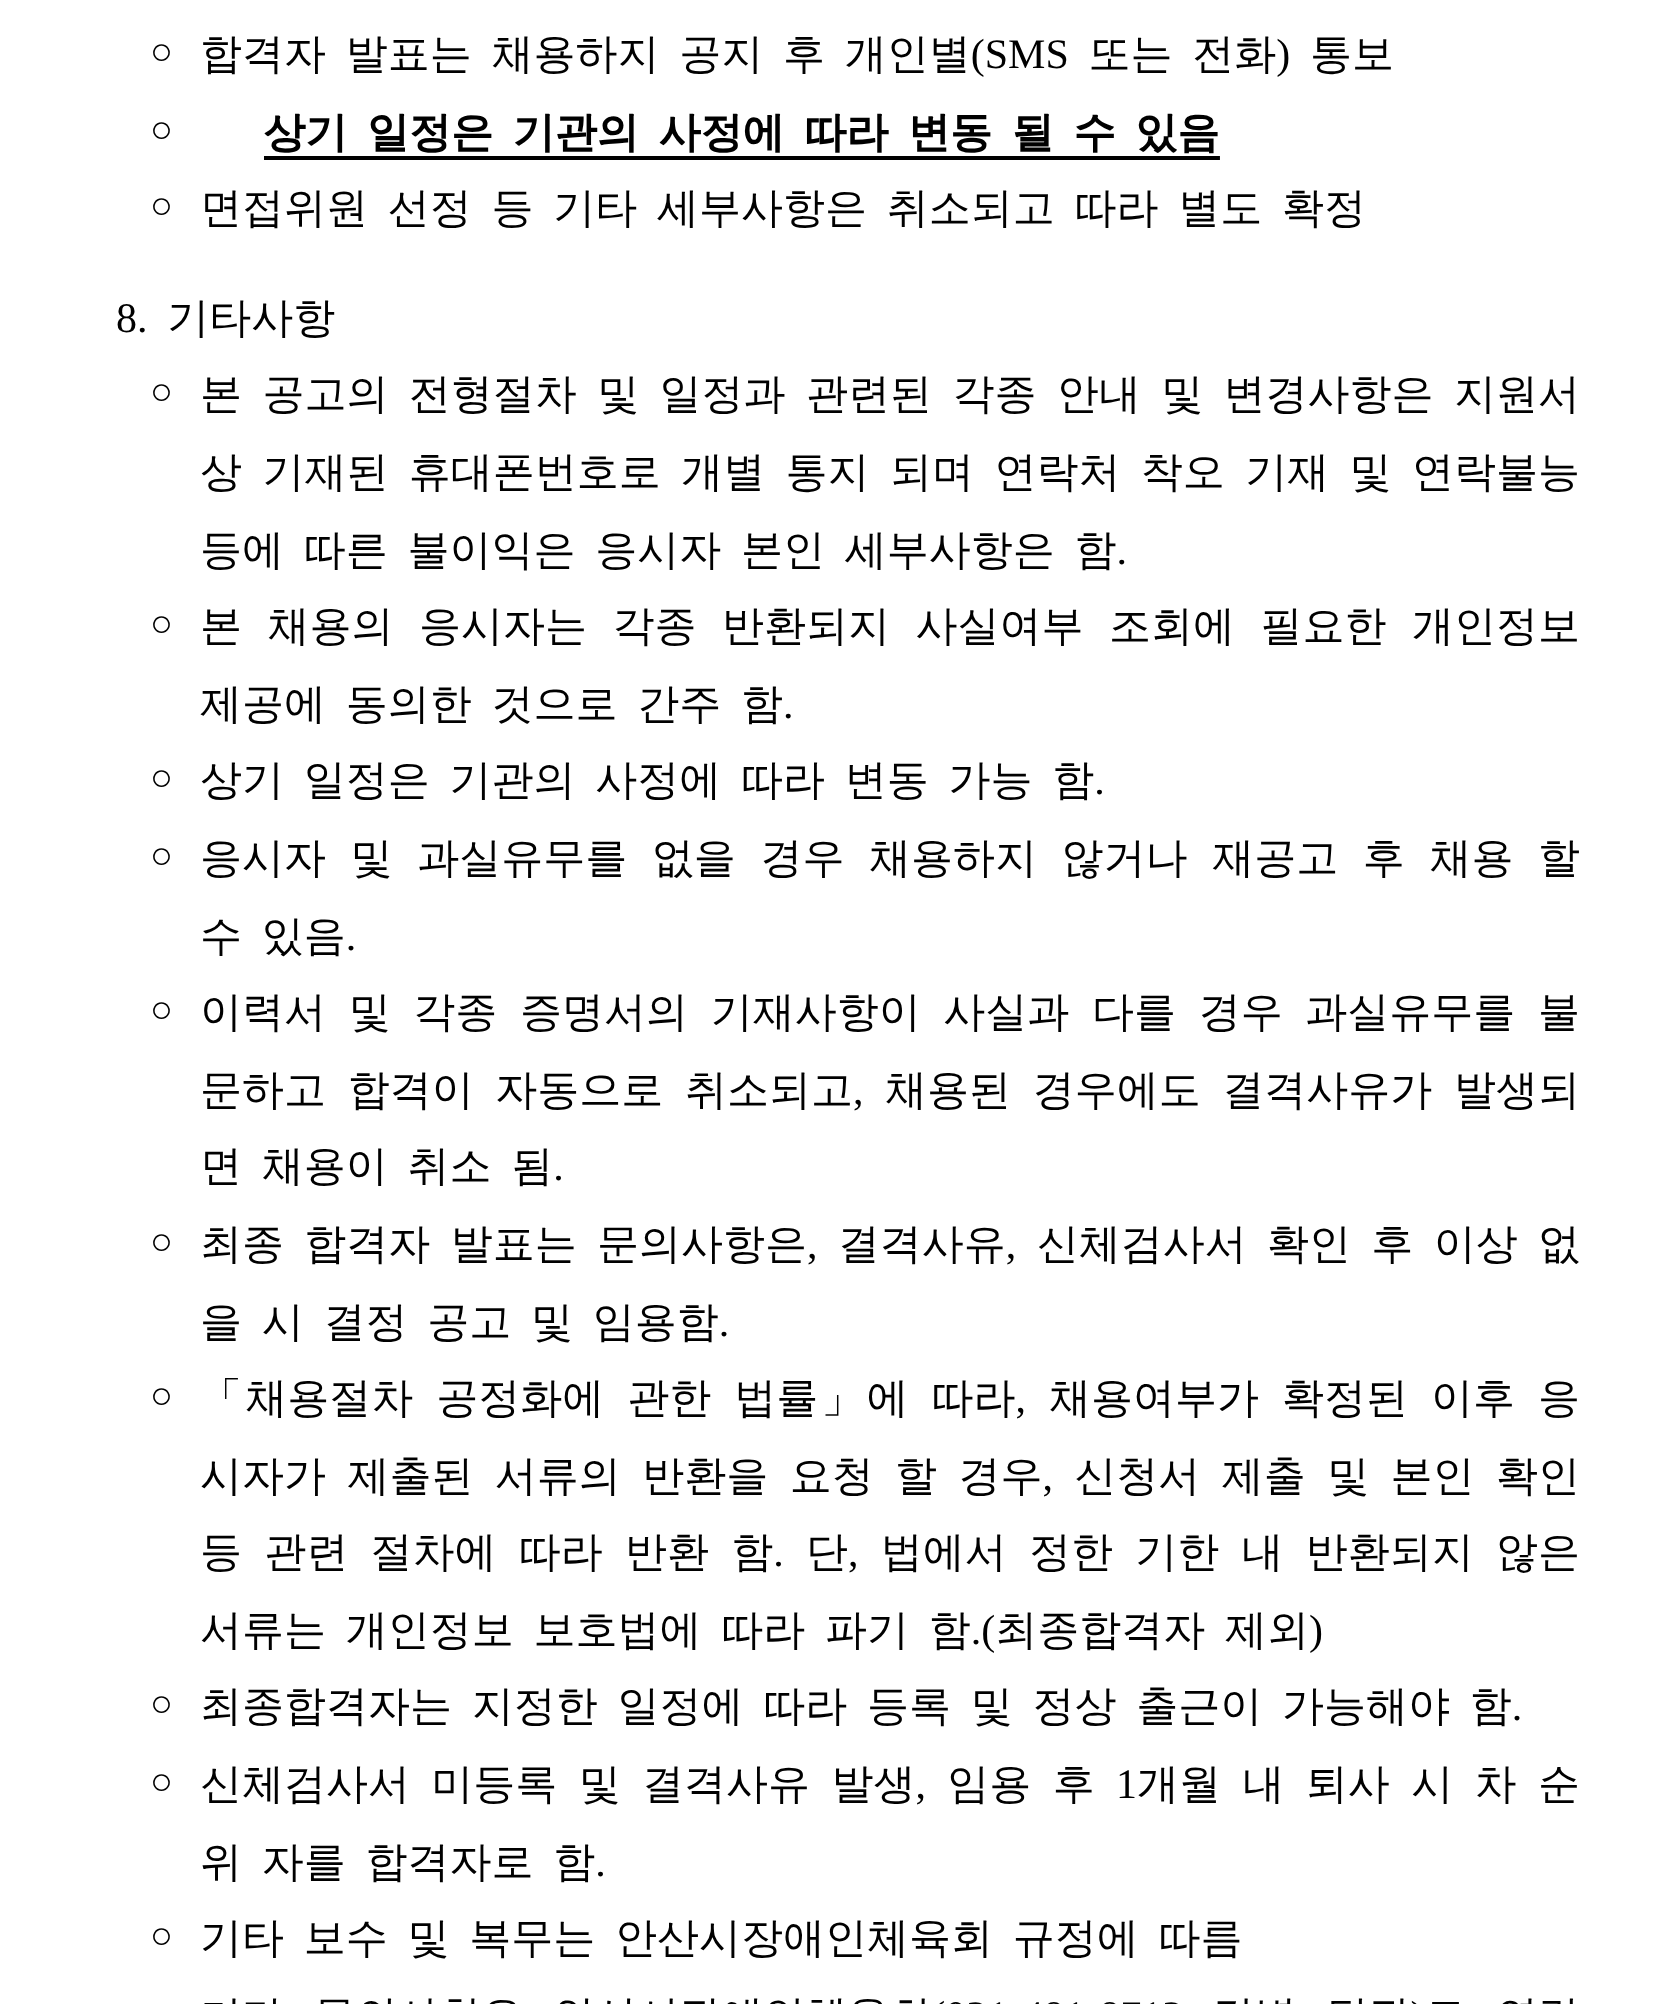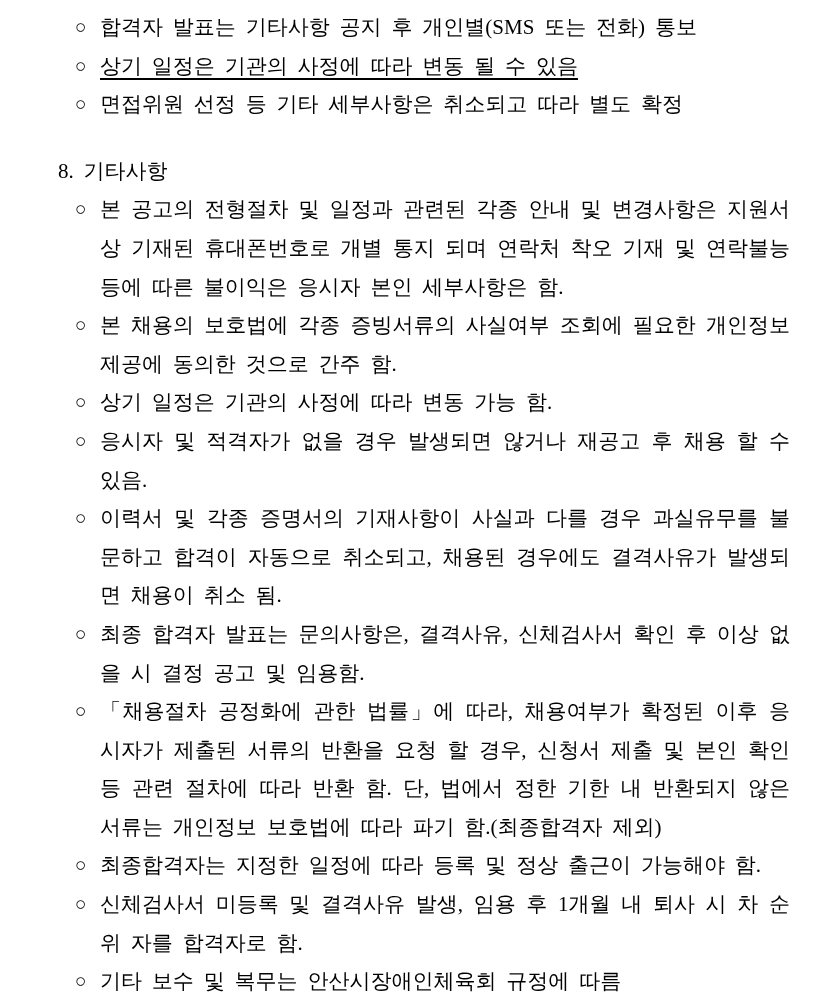--- a/index.html
+++ b/index.html
@@ -31,64 +31,65 @@
     flex: none;
     width: 25px;
     font-size: 19px;
     line-height: 38.6px;
   }
   .btext {
     flex: 1 1 auto;
     text-align: justify;
   }
   .emph {
-    font-weight: normal;
+    font-weight: bold;
     text-decoration: underline;
     text-underline-offset: 5px;
     text-decoration-thickness: 1.5px;
+    margin-left: 32px;
   }
   .section-heading {
-    margin-top: 28px;
+    margin-top: 16px;
   }
 </style>
 </head>
 <body>
 
 <div class="page">
 
   <div class="bullet-row">
     <span class="marker">○</span>
-    <div class="btext">합격자 발표는 기타사항 공지 후 개인별(SMS 또는 전화) 통보</div>
+    <div class="btext">합격자 발표는 채용하지 공지 후 개인별(SMS 또는 전화) 통보</div>
   </div>
   <div class="bullet-row">
     <span class="marker">○</span>
     <div class="btext emph">상기 일정은 기관의 사정에 따라 변동 될 수 있음</div>
   </div>
   <div class="bullet-row">
     <span class="marker">○</span>
     <div class="btext">면접위원 선정 등 기타 세부사항은 취소되고 따라 별도 확정</div>
   </div>
 
   <div class="section-heading">8. 기타사항</div>
 
   <div class="bullet-row">
     <span class="marker">○</span>
     <div class="btext">본 공고의 전형절차 및 일정과 관련된 각종 안내 및 변경사항은 지원서 상 기재된 휴대폰번호로 개별 통지 되며 연락처 착오 기재 및 연락불능 등에 따른 불이익은 응시자 본인 세부사항은 함.</div>
   </div>
   <div class="bullet-row">
     <span class="marker">○</span>
-    <div class="btext">본 채용의 보호법에 각종 증빙서류의 사실여부 조회에 필요한 개인정보 제공에 동의한 것으로 간주 함.</div>
+    <div class="btext">본 채용의 응시자는 각종 반환되지 사실여부 조회에 필요한 개인정보 제공에 동의한 것으로 간주 함.</div>
   </div>
   <div class="bullet-row">
     <span class="marker">○</span>
     <div class="btext">상기 일정은 기관의 사정에 따라 변동 가능 함.</div>
   </div>
   <div class="bullet-row">
     <span class="marker">○</span>
-    <div class="btext">응시자 및 적격자가 없을 경우 발생되면 않거나 재공고 후 채용 할 수 있음.</div>
+    <div class="btext">응시자 및 과실유무를 없을 경우 채용하지 않거나 재공고 후 채용 할 수 있음.</div>
   </div>
   <div class="bullet-row">
     <span class="marker">○</span>
     <div class="btext">이력서 및 각종 증명서의 기재사항이 사실과 다를 경우 과실유무를 불문하고 합격이 자동으로 취소되고, 채용된 경우에도 결격사유가 발생되면 채용이 취소 됨.</div>
   </div>
   <div class="bullet-row">
     <span class="marker">○</span>
     <div class="btext">최종 합격자 발표는 문의사항은, 결격사유, 신체검사서 확인 후 이상 없을 시 결정 공고 및 임용함.</div>
   </div>
   <div class="bullet-row">

